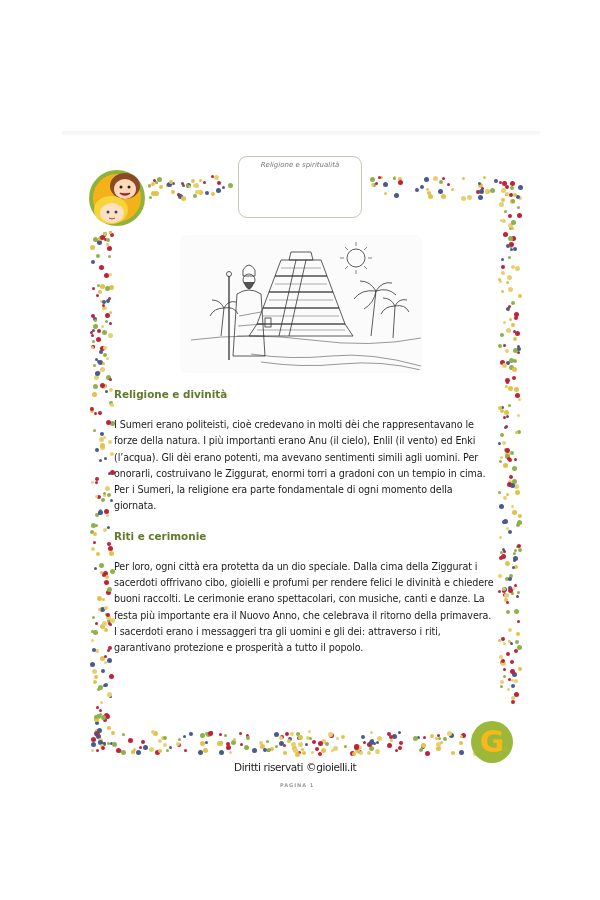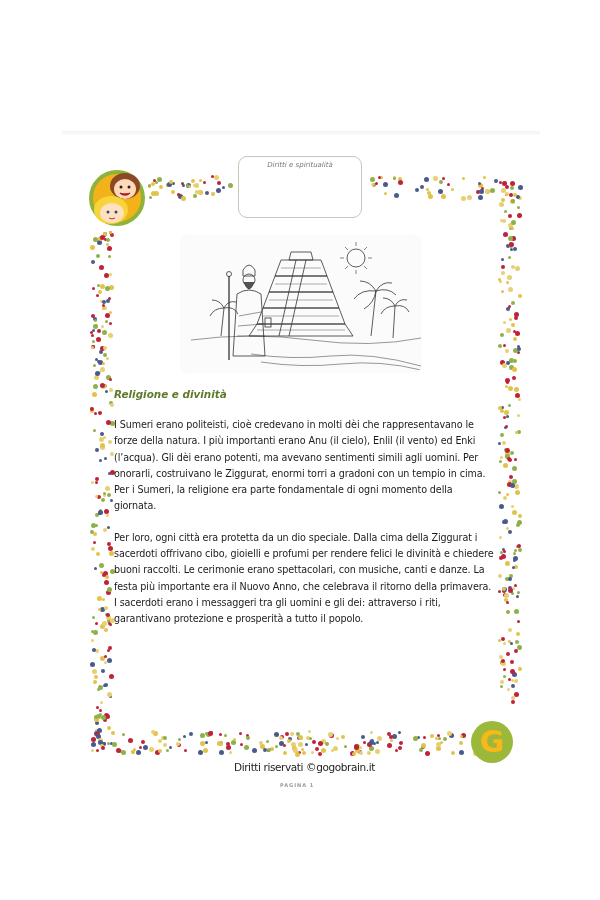--- a/index.html
+++ b/index.html
@@ -43,21 +43,21 @@
       position: absolute; left: 181px; top: 236px; width: 240px; height: 136px;
       border-radius: 6px; background: #fbfbfb; box-shadow: 0 0 2px #eee;
       overflow: hidden;
     }
 
     .content {
       position: absolute; left: 114px; top: 388px; width: 380px;
     }
     .content h2 {
       font-family: "DejaVu Sans", sans-serif; font-weight: bold; font-size: 10.4px;
-      color: #5e7a2a; margin-bottom: 17px; font-style: italic;
+      color: #5e7a2a; margin-bottom: 17px;
     }
     .content p {
       font-family: "DejaVu Sans", sans-serif; font-size: 9.6px; line-height: 16.3px;
       color: #1b1b1b; margin-bottom: 15px; letter-spacing: -0.1px;
     }
     .content h2.second { margin-top: 0px; }
 
     .g-logo {
       position: absolute; left: 471px; top: 721px; width: 42px; height: 42px;
       border-radius: 50%; background: #9cb83a;
@@ -757,21 +757,21 @@
 
     <ellipse cx="22" cy="44" rx="17" ry="14" fill="#f7d43a"></ellipse>
     <ellipse cx="23" cy="47" rx="12" ry="10" fill="#ffe0c0"></ellipse>
     <circle cx="19" cy="46" r="1.5" fill="#2a4a7a"></circle>
     <circle cx="27" cy="46" r="1.5" fill="#2a4a7a"></circle>
     <path d="M20 52 Q23 54 26 52" stroke="#a04040" stroke-width="1" fill="none"></path>
   </svg>
 </div>
 
 <div class="title-box">
-  <div class="subtitle">Diritti e spiritualità</div>
+  <div class="subtitle">Religione e spiritualità</div>
 </div>
 
 <div class="illustration">
   <svg width="240" height="136" viewBox="0 0 240 136" fill="none" stroke="#333" stroke-width="0.8">
 
     <circle cx="175" cy="22" r="9"></circle>
     <g stroke-width="0.6">
       <line x1="175" y1="6" x2="175" y2="10"></line>
         <line x1="175" y1="34" x2="175" y2="38"></line>
       <line x1="159" y1="22" x2="163" y2="22"></line>
@@ -816,21 +816,22 @@
 
     <path d="M10 104 q60 -8 120 0 t110 -2" stroke-width="0.5"></path>
     <path d="M70 118 q40 6 80 2 t90 10" stroke-width="0.5"></path>
     <path d="M80 126 q40 6 80 2 t80 6" stroke-width="0.5"></path>
   </svg>
 </div>
 
 <div class="content">
   <h2>Religione e divinità</h2>
   <p>I Sumeri erano politeisti, cioè credevano in molti dèi che rappresentavano le forze della natura. I più importanti erano Anu (il cielo), Enlil (il vento) ed Enki (l’acqua). Gli dèi erano potenti, ma avevano sentimenti simili agli uomini. Per onorarli, costruivano le Ziggurat, enormi torri a gradoni con un tempio in cima. Per i Sumeri, la religione era parte fondamentale di ogni momento della giornata.</p>
+  <h2 class="second">Riti e cerimonie</h2>
   <p>Per loro, ogni città era protetta da un dio speciale. Dalla cima della Ziggurat i sacerdoti offrivano cibo, gioielli e profumi per rendere felici le divinità e chiedere buoni raccolti. Le cerimonie erano spettacolari, con musiche, canti e danze. La festa più importante era il Nuovo Anno, che celebrava il ritorno della primavera. I sacerdoti erano i messaggeri tra gli uomini e gli dei: attraverso i riti, garantivano protezione e prosperità a tutto il popolo.</p>
 </div>
 
 <div class="g-logo">
   <span>G</span>
 </div>
 
-<div class="copyright">Diritti riservati ©gogobrain.it</div>
+<div class="copyright">Diritti riservati ©gioielli.it</div>
 <div class="page-number">PAGINA 1</div>
 
 </body></html>

